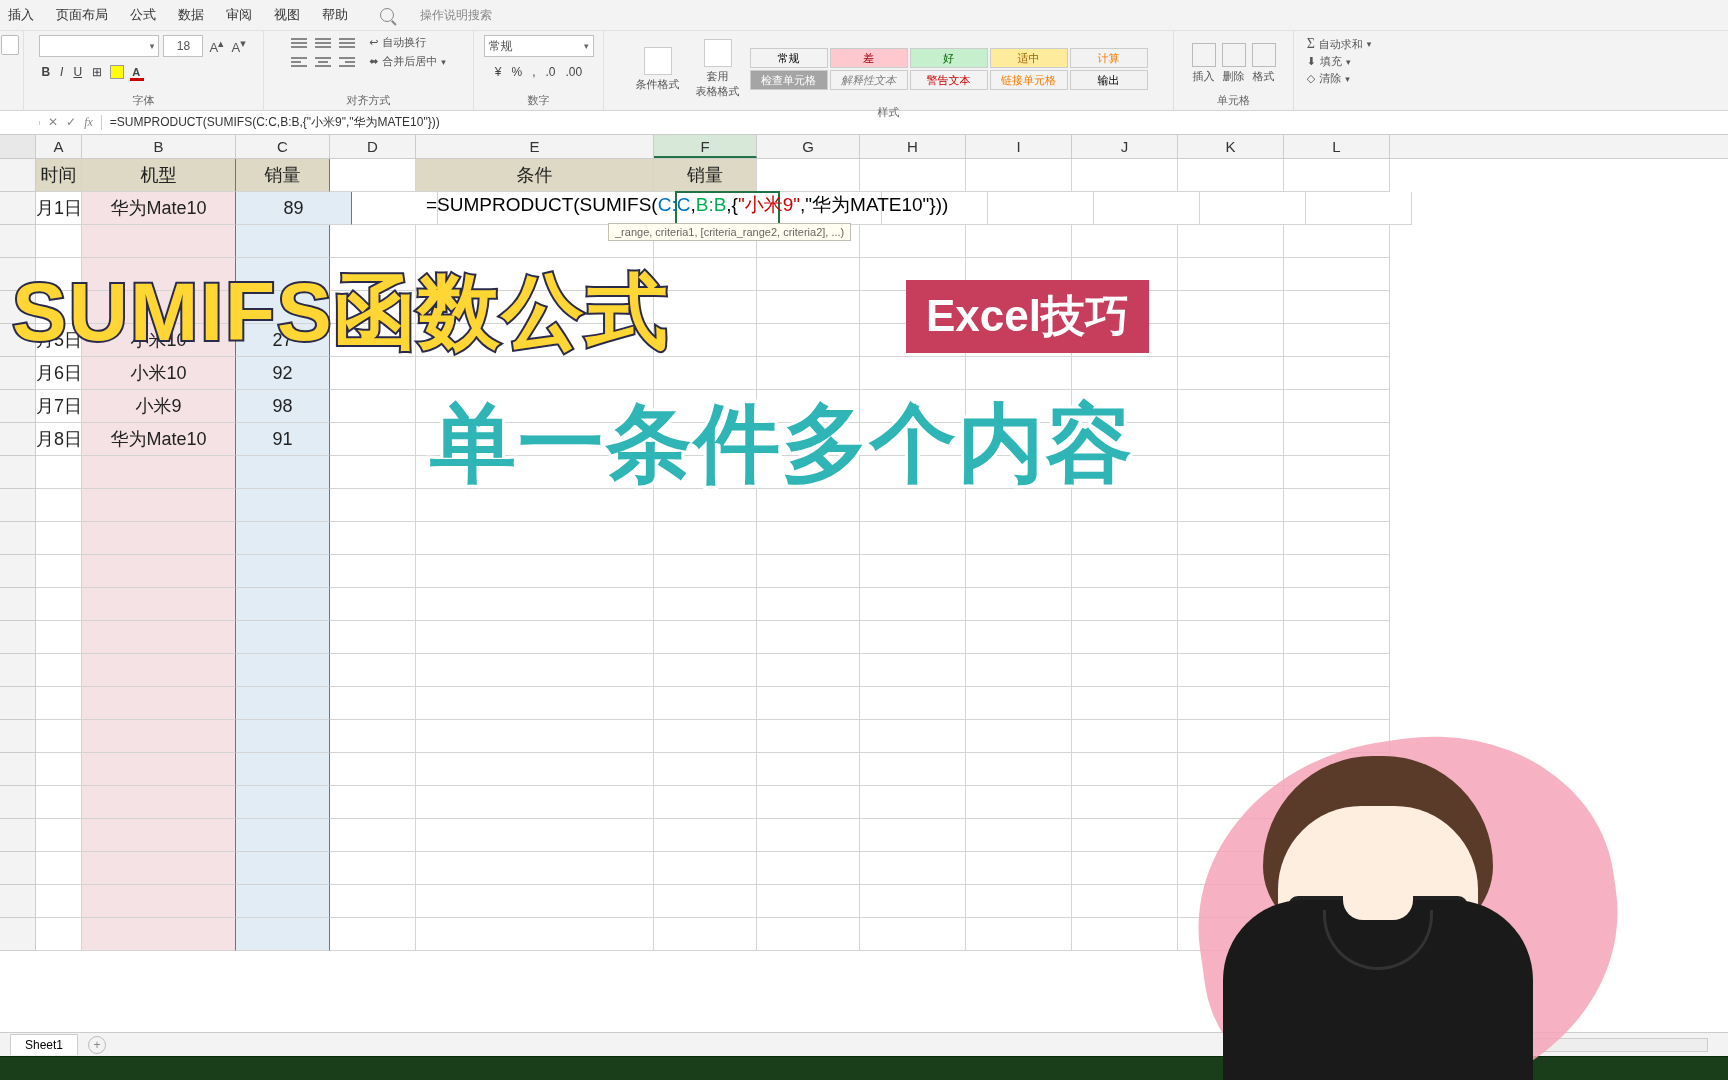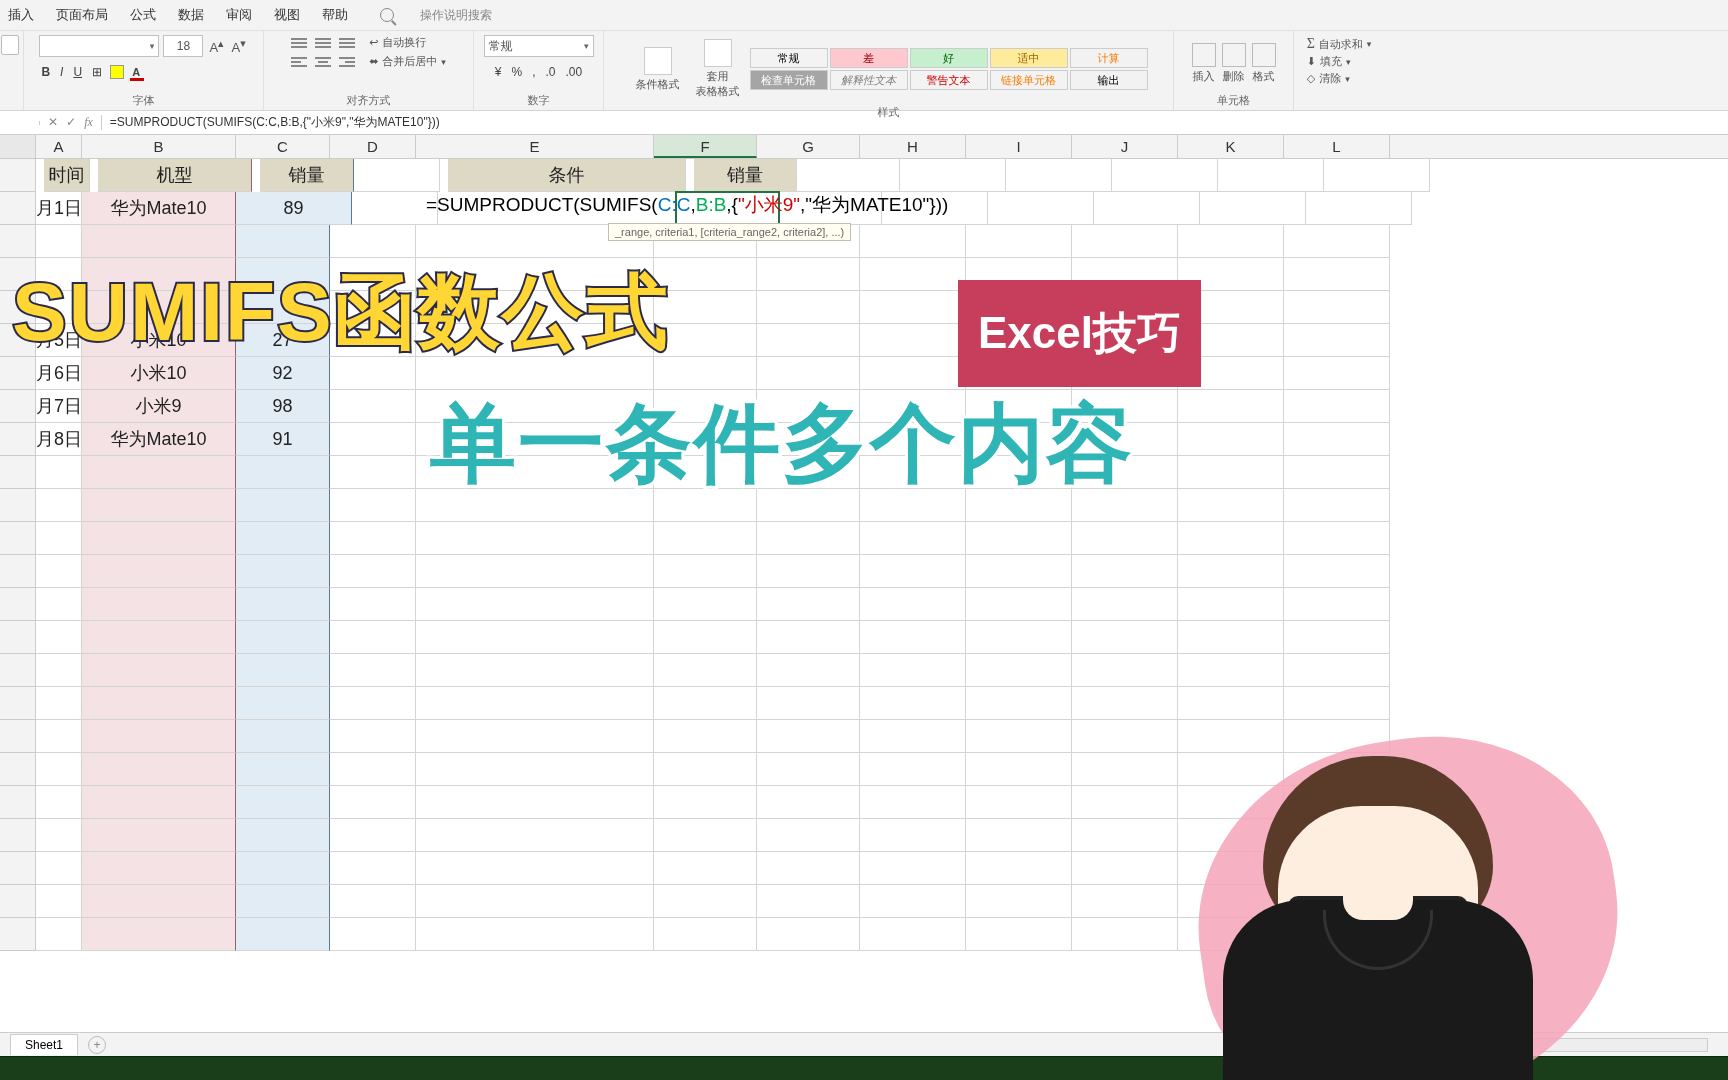--- a/index.html
+++ b/index.html
@@ -75,40 +75,40 @@
 .grid-wrap{ position:relative; height:830px; overflow:hidden; user-select:none;}
 .col-headers{ display:flex; position:sticky; top:0; background:#f3f3f3; border-bottom:1px solid #ccc; height:24px;}
 .corner{ width:36px; background:#e8e8e8; border-right:1px solid #ccc;}
 .ch{ border-right:1px solid #ccc; text-align:center; font-size:15px; color:#333; line-height:24px;}
 .ch.sel{ background:#d8e8d8; border-bottom:2px solid #217346;}
 
 .rows{ }
 .row{ display:flex; height:33px;}
 .rh{ width:36px; background:#f3f3f3; border-right:1px solid #ccc; border-bottom:1px solid #ccc; font-size:12px; text-align:center; line-height:33px; color:#555;}
 .cell{ border-right:1px solid #d4d4d4; border-bottom:1px solid #d4d4d4; font-size:18px; text-align:center; line-height:33px; color:#222; overflow:visible; white-space:nowrap; position:relative;}
-.cell.header-cell{ background:#ddd9c4; font-weight:500;margin-left:8px;}
+.cell.header-cell{ background:#ddd9c4; font-weight:500;}
 .colA{ width:46px;}
 .hl-pink{ background:#f5e2e4;}
 .hl-blue{ background:#e2ecf5;}
 .border-right-dark{ border-right:1px solid #8c686c !important;}
 .border-right-blue{ border-right:1px solid #5b7a94 !important;}
 .active-cell{ outline:2px solid #217346; outline-offset:-1px; background:#fff;}
 
 
 .formula-cell{ text-align:left; padding-left:8px; font-size:19px; position:absolute; z-index:3; background:transparent; white-space:nowrap;}
 .fc-black{ color:#000;}
 .fc-blue{ color:#0070c0;}
 .fc-green{ color:#00b050;}
 .fc-red{ color:#c00;}
 .tooltip{ position:absolute; background:#fffef0; border:1px solid #c0c0b0; font-size:11px; padding:2px 6px; color:#666; z-index:2;}
 
 
 .ov-title1{ position:absolute; top:258px; left:12px; font-size:82px; font-weight:900; color:#ffd633;
   -webkit-text-stroke:4px #2a2a4a; paint-order:stroke fill; letter-spacing:2px; z-index:10;}
-.ov-badge{ position:absolute; top:280px; left:958px; background:#c73e5c; color:#fff; font-size:44px; font-weight:600; padding:24px 20px; z-index:10;}
+.ov-badge{ position:absolute; top:280px; left:906px; background:#c73e5c; color:#fff; font-size:44px; font-weight:600; padding:7px 20px; z-index:10;}
 .ov-title2{ position:absolute; top:386px; left:430px; font-size:86px; font-weight:900; color:#2fb5b5;
   -webkit-text-stroke:6px #fff; paint-order:stroke fill; letter-spacing:2px; z-index:10;}
 
 
 .avatar-bg{ position:absolute; bottom:20px; right:140px; width:460px; height:420px; z-index:5;}
 .brush{ position:absolute; width:420px; height:360px; background:#f4a4b8; border-radius:50% 45% 50% 40%; opacity:0.85; transform:rotate(-8deg); right:-30px; bottom:-40px;}
 .avatar{ position:absolute; bottom:0; right:190px; width:320px; z-index:6;}
 .av-hair{ width:230px; height:180px; background:#5a3a28; border-radius:110px 110px 70px 70px; margin:0 auto; position:relative;}
 .av-face{ width:200px; height:210px; background:#fdeee0; border-radius:100px 100px 120px 120px; position:absolute; top:50px; left:15px;}
 .av-glass{ position:absolute; top:90px; left:10px; width:180px; display:flex; justify-content:space-between;}

